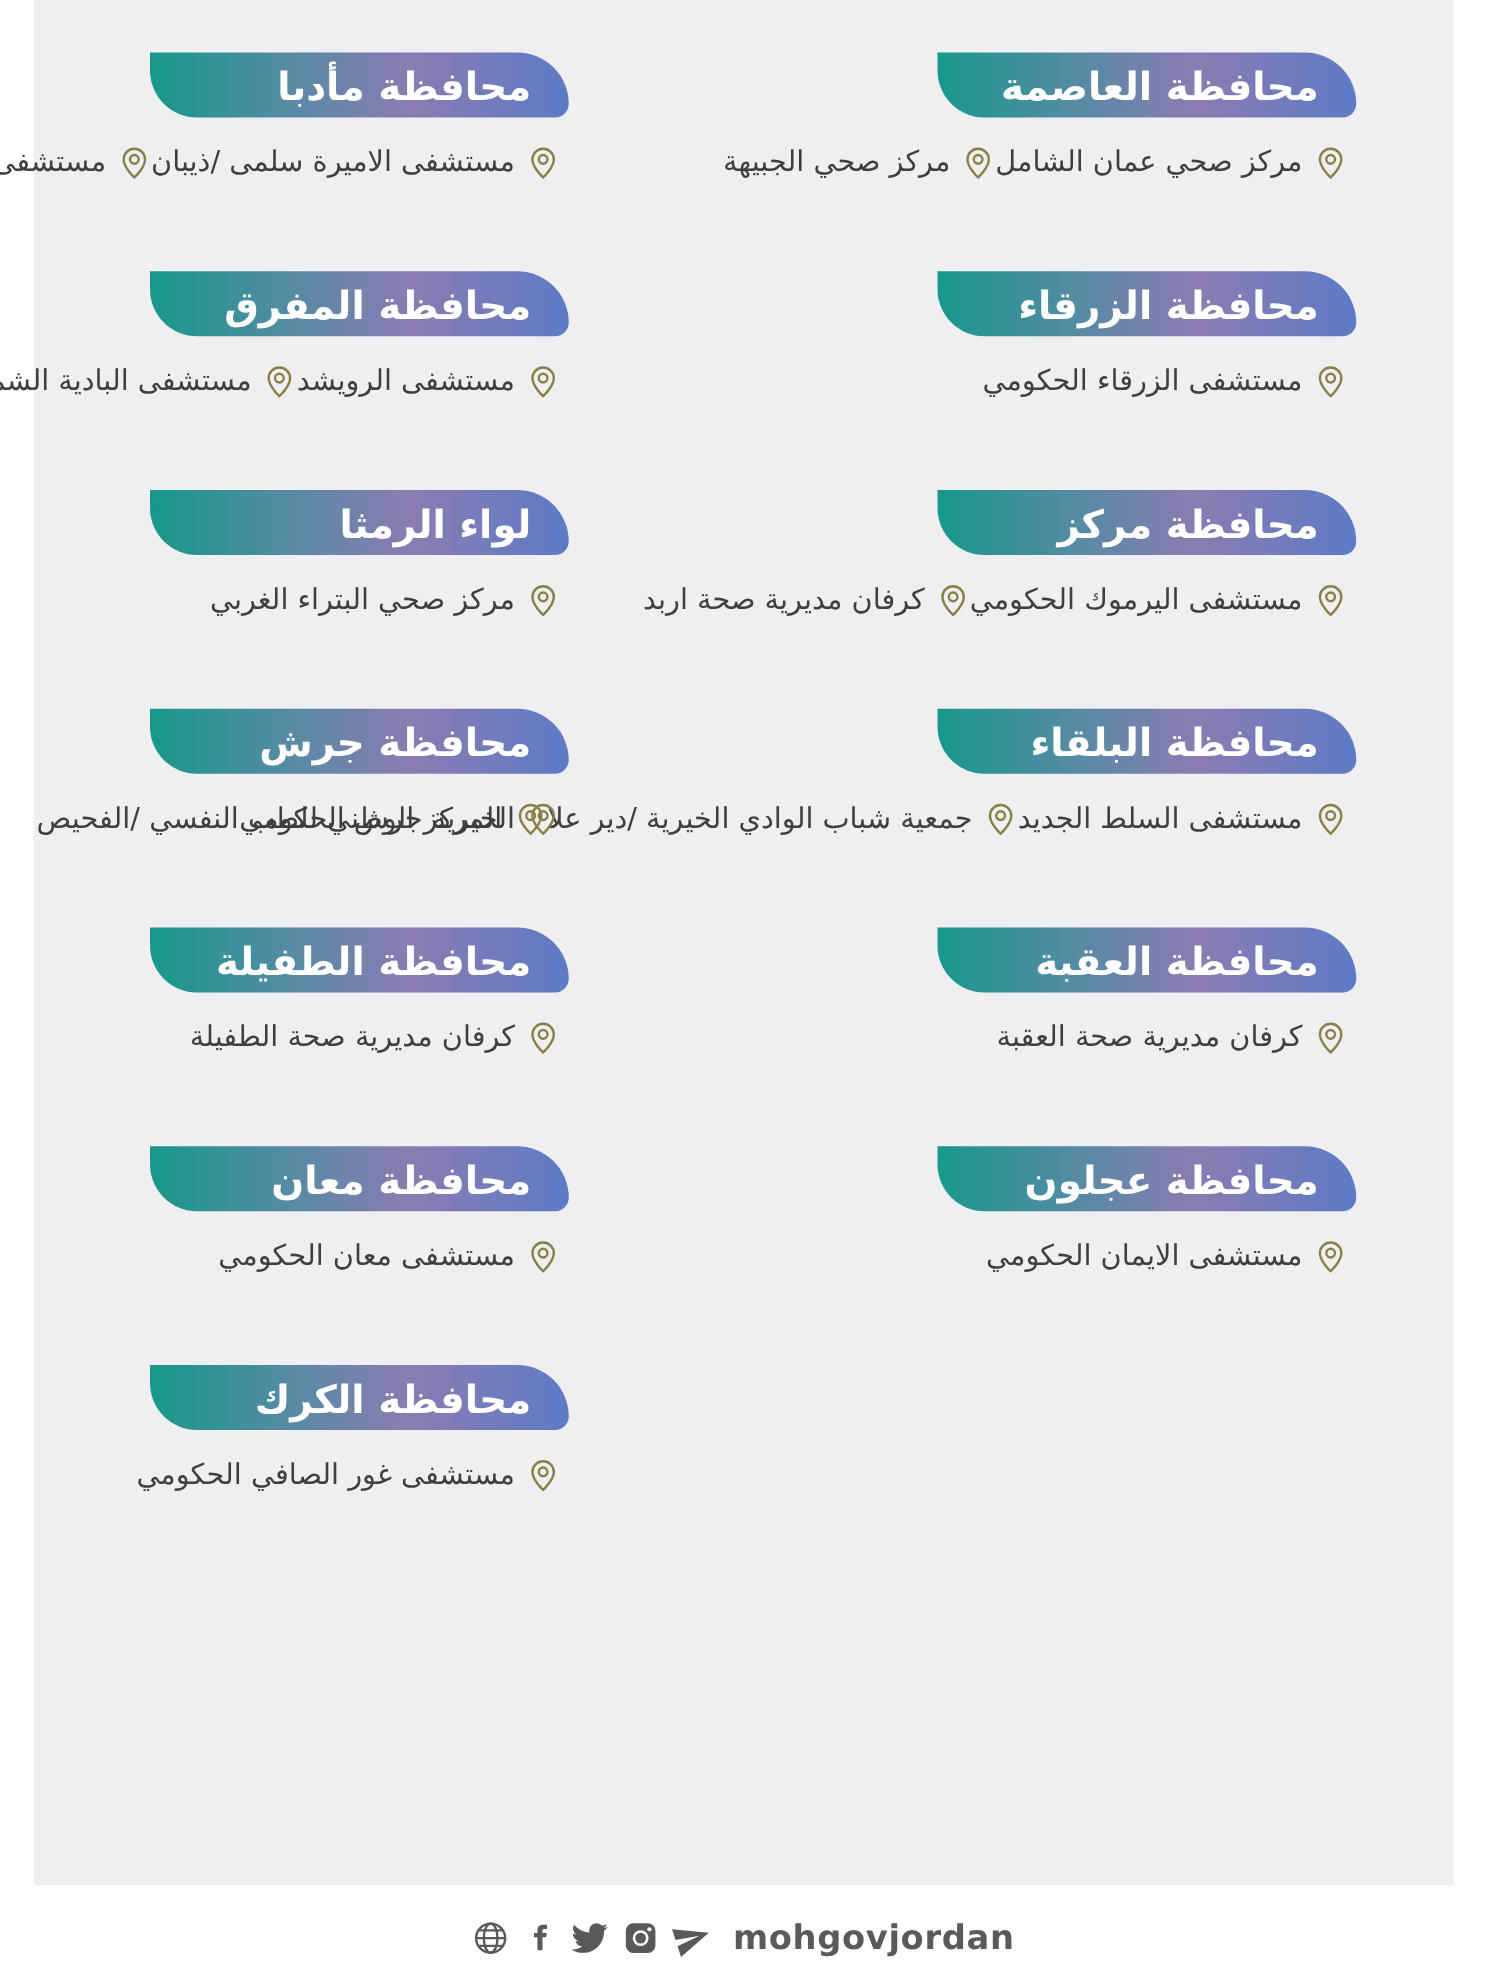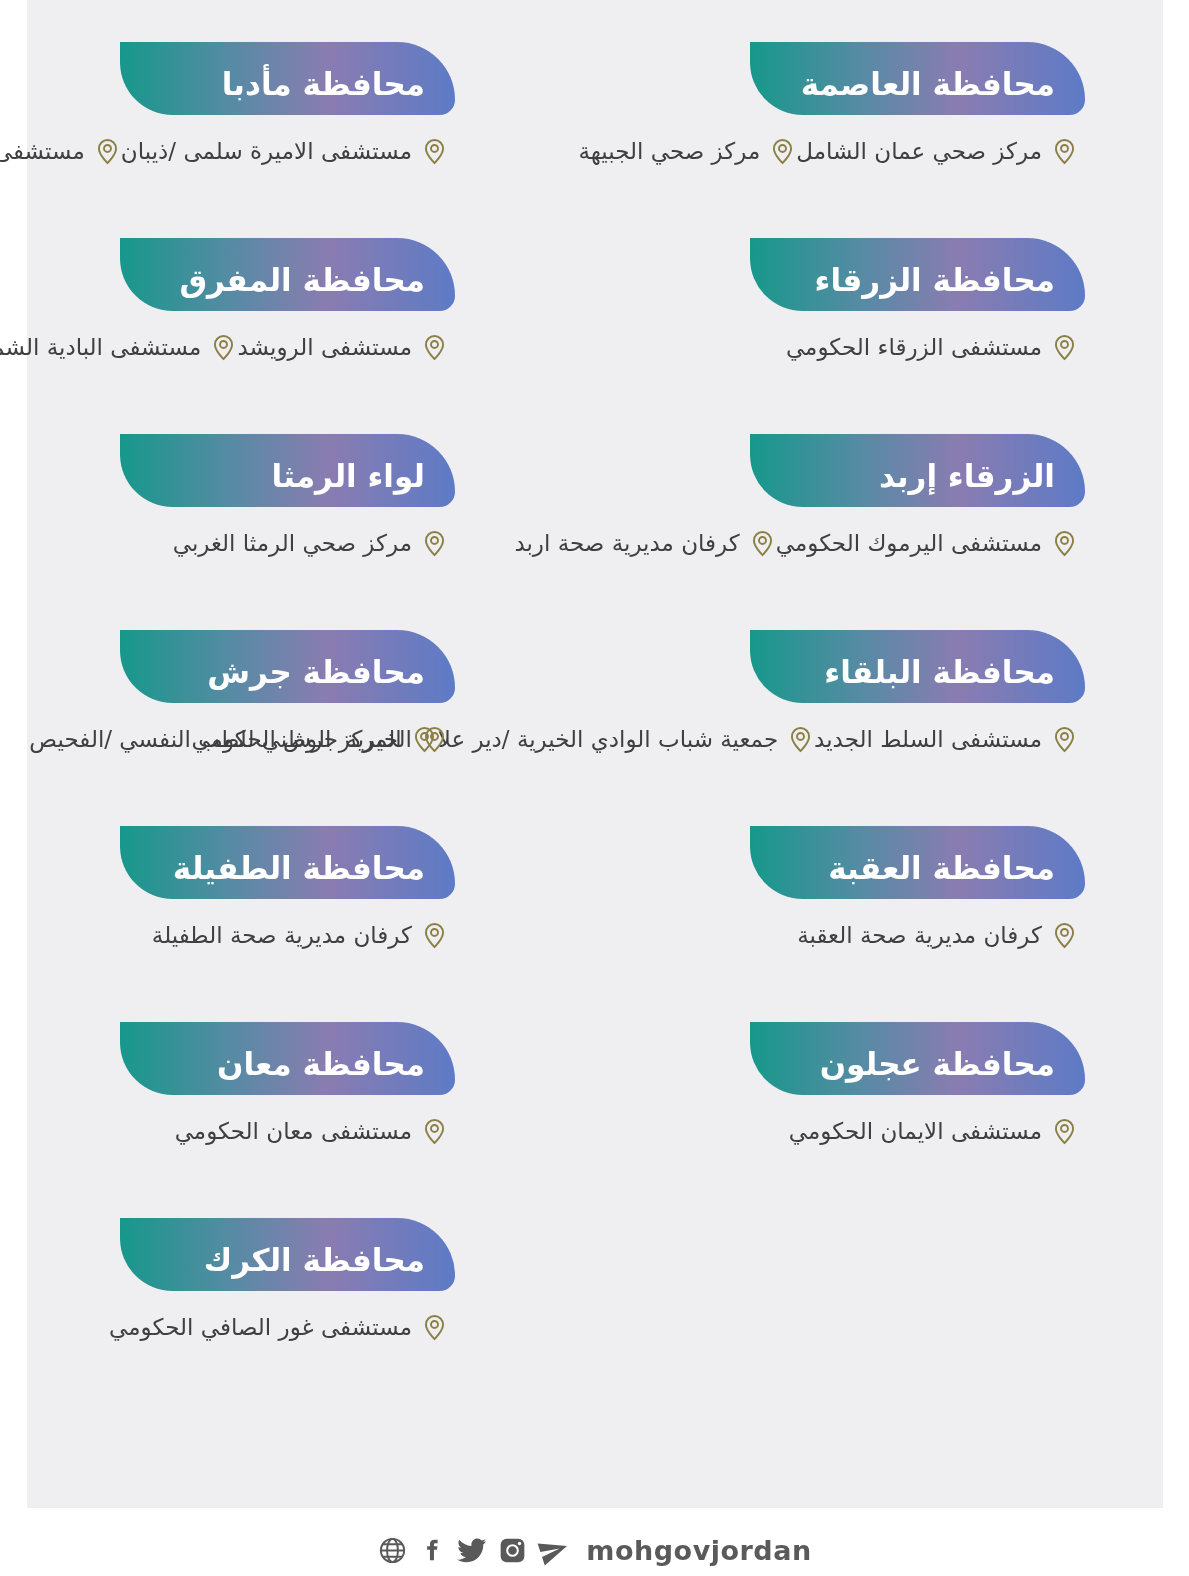--- a/index.html
+++ b/index.html
@@ -8,24 +8,24 @@
     font-family:"DejaVu Sans","Liberation Sans",sans-serif;
     overflow:hidden;
   }
   .page{position:relative;width:1189px;height:1576px;direction:rtl;}
   .gray-bg{position:absolute;left:27px;top:0;width:1136px;height:1508px;background:#efeff1;}
   .col{position:absolute;top:42px;width:335px;}
   .col-right{left:750px;}
   .col-left{left:120px;}
   .sec{margin-bottom:67px;}
   .banner{
-    height:73px;box-sizing:border-box;
+    height:52px;box-sizing:border-box;
     background:linear-gradient(90deg,#17988b 0%,#568ba4 33%,#8a7cb1 62%,#5d7bc6 100%);
     border-radius:0 60px 16px 55px;
-    display:flex;align-items:center;justify-content:flex-start;
+    display:flex;align-items:flex-end;justify-content:flex-start;
     padding:16px 30px 6px 0;
   }
   .banner-title{
     color:#ffffff;font-size:31px;font-weight:700;letter-spacing:0;
     white-space:nowrap;
   }
   .items{list-style:none;margin:16px 7px 0 0;padding:0;display:flex;}
   .item{display:flex;align-items:center;gap:9px;height:40px;white-space:nowrap;justify-content:flex-start;}
   .pin{flex:0 0 auto;display:flex;align-items:center;}
   .pin svg{display:block;}
@@ -88,21 +88,21 @@
         <circle cx="12" cy="9.3" r="3.1" fill="none" stroke="#8a7f45" stroke-width="1.7"></circle>
       </svg>
     </span>
     <span class="facility">مستشفى الزرقاء الحكومي</span>
   </li>
 </ul>
   </section>
 
   <section class="sec">
     <div class="banner">
-      <span class="banner-title">الزرقاء إربد</span>
+      <span class="banner-title">محافظة مركز</span>
     </div>
     <ul class="items">
   <li class="item">
     <span class="pin">
       <svg width="27" height="27" viewBox="0 0 24 24">
         <path d="M12 1.8c-4.2 0-7.6 3.4-7.6 7.6 0 5.7 7.6 12.8 7.6 12.8s7.6-7.1 7.6-12.8c0-4.2-3.4-7.6-7.6-7.6z" fill="none" stroke="#8a7f45" stroke-width="1.7"></path>
         <circle cx="12" cy="9.3" r="3.1" fill="none" stroke="#8a7f45" stroke-width="1.7"></circle>
       </svg>
     </span>
     <span class="facility">مستشفى اليرموك الحكومي</span>
@@ -262,21 +262,21 @@
       <span class="banner-title">لواء الرمثا</span>
     </div>
     <ul class="items">
   <li class="item">
     <span class="pin">
       <svg width="27" height="27" viewBox="0 0 24 24">
         <path d="M12 1.8c-4.2 0-7.6 3.4-7.6 7.6 0 5.7 7.6 12.8 7.6 12.8s7.6-7.1 7.6-12.8c0-4.2-3.4-7.6-7.6-7.6z" fill="none" stroke="#8a7f45" stroke-width="1.7"></path>
         <circle cx="12" cy="9.3" r="3.1" fill="none" stroke="#8a7f45" stroke-width="1.7"></circle>
       </svg>
     </span>
-    <span class="facility">مركز صحي الرمثا الغربي</span>
+    <span class="facility">مركز صحي البتراء الغربي</span>
   </li>
 </ul>
   </section>
 
   <section class="sec">
     <div class="banner">
       <span class="banner-title">محافظة جرش</span>
     </div>
     <ul class="items">
   <li class="item">

